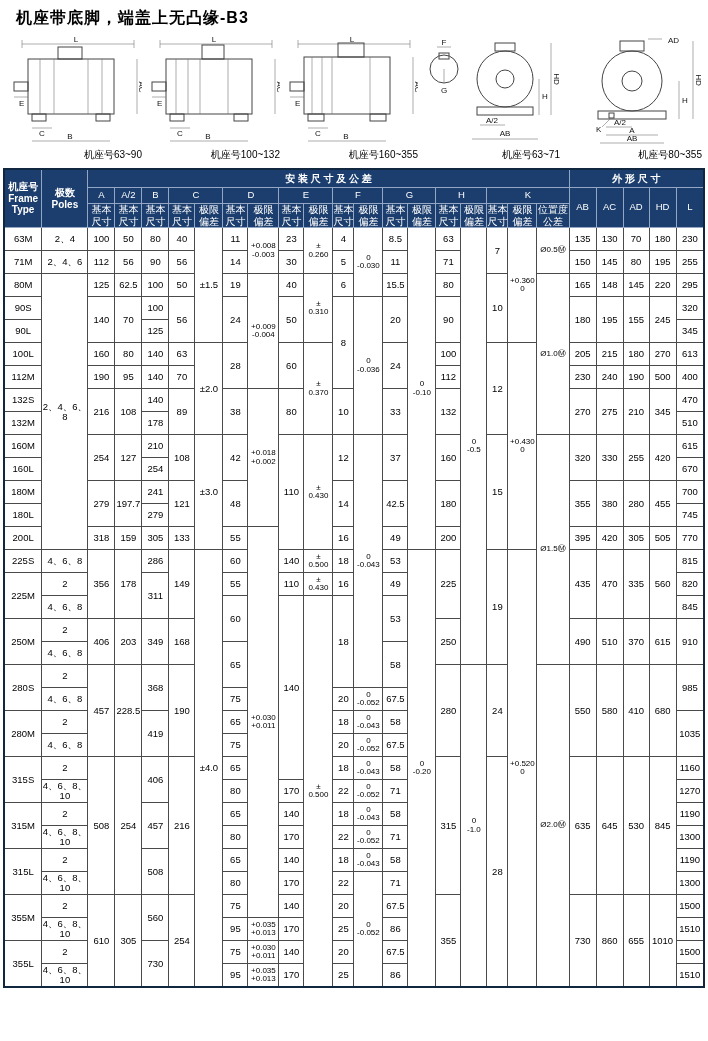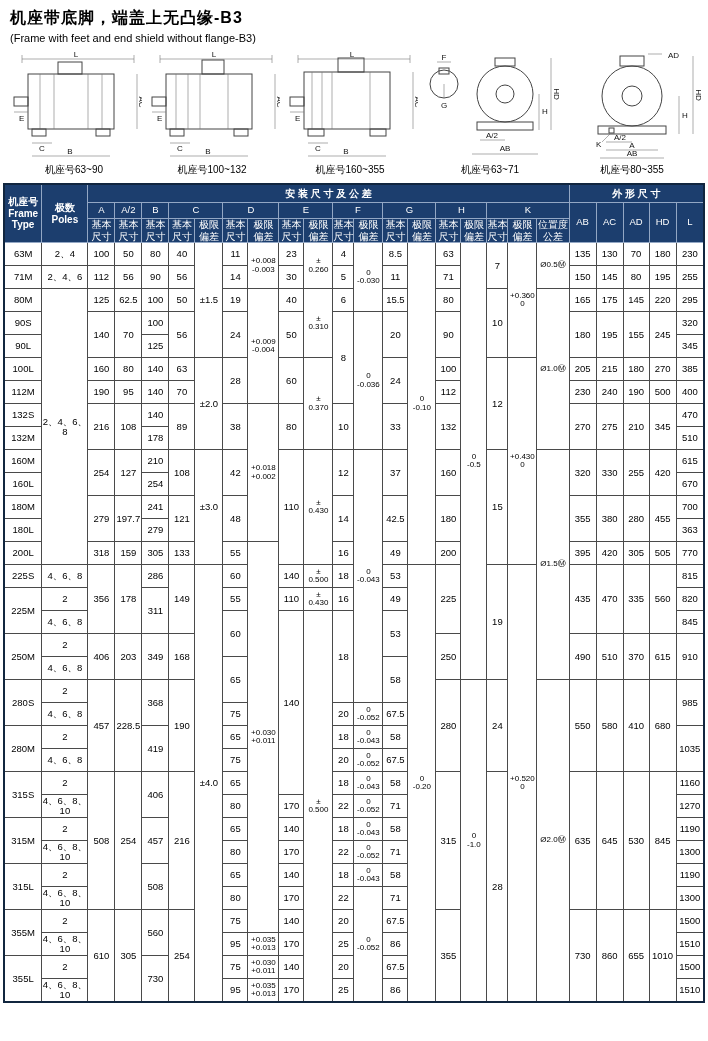--- a/index.html
+++ b/index.html
@@ -1,44 +1,43 @@
 <!DOCTYPE html>
 <html><head>
 <meta charset="utf-8">
 <style>
   html,body{margin:0;padding:0;background:#fff;color:#000;
     font-family:"Liberation Sans","DejaVu Sans",sans-serif;}
   body{width:708px;height:1041px;overflow:hidden;}
-  .titles{padding:8px 10px 0 10px;}
+  .titles{padding:8px 10px 0 16px;}
   .title-cn{font-size:16px;font-weight:bold;letter-spacing:1px;}
   .title-en{font-size:11px;margin-top:3px;}
   .diagram-strip{display:flex;justify-content:space-between;align-items:flex-end;
     padding:6px 6px 2px 6px;}
   figure{margin:0;text-align:center;}
-  figcaption{font-size:10px;margin-top:1px;}
+  figcaption{font-size:10px;margin-top:1px;text-align:right;}
   svg{display:block;}
   svg .shape{stroke:#444;fill:none;stroke-width:1;}
   svg .thin{stroke:#777;fill:none;stroke-width:0.6;}
   svg text{font-size:8px;fill:#111;font-family:inherit;}
   table{border-collapse:collapse;table-layout:fixed;width:700px;margin:4px auto 0 auto;
     border:2px solid #11263f;}
   th{background:#1c3e6e;color:#fff;border:1px solid #93a7c4;font-weight:normal;
     font-size:10px;padding:0;white-space:pre-line;line-height:1.15;height:15px;}
   thead tr:first-child th{font-size:10px;font-weight:bold;height:17px;}
   thead tr:nth-child(2) th{font-size:9.5px;height:15px;}
   td{border:1px solid #4a4a4a;text-align:center;font-size:9.5px;padding:0;
     white-space:pre-line;line-height:1.05;height:22px;}
   td.sm{font-size:8px;}
 </style>
 </head>
 <body>
 
 <div class="titles">
   <div class="title-cn">机座带底脚，端盖上无凸缘-B3</div>
-  <div class="title-en">(Frame with feet and end shield without flange-B3)</div>
 </div>
 
 <div class="diagram-strip">
 
   <figure>
     <svg width="136" height="112" viewBox="0 0 136 112">
       <line x1="16" y1="9" x2="128" y2="9" class="thin"></line>
       <line x1="16" y1="5" x2="16" y2="13" class="thin"></line>
         <line x1="128" y1="5" x2="128" y2="13" class="thin"></line>
       <text x="70" y="7" text-anchor="middle">L</text>
@@ -324,21 +323,21 @@
 -0.004</td>
         <td>40</td>
         <td rowspan="3" class="sm">±
 0.310</td>
         <td>6</td>
         <td>15.5</td>
         <td>80</td>
         <td rowspan="3">10</td>
         <td rowspan="7" class="sm">Ø1.0Ⓜ</td>
         <td>165</td>
-        <td>175</td>
+        <td>148</td>
         <td>145</td>
         <td>220</td>
         <td>295</td>
       </tr>
       <tr>
         <td>90S</td>
         <td rowspan="2">140</td>
         <td rowspan="2">70</td>
         <td>100</td>
         <td rowspan="2">56</td>
@@ -373,21 +372,21 @@
 0.370</td>
         <td rowspan="2">24</td>
         <td>100</td>
         <td rowspan="4">12</td>
         <td rowspan="9" class="sm">+0.430
 0</td>
         <td>205</td>
         <td>215</td>
         <td>180</td>
         <td>270</td>
-        <td>385</td>
+        <td>613</td>
       </tr>
       <tr>
         <td>112M</td>
         <td>190</td>
         <td>95</td>
         <td>140</td>
         <td>70</td>
         <td>112</td>
         <td>230</td>
         <td>240</td>
@@ -460,21 +459,21 @@
         <td rowspan="2">180</td>
         <td rowspan="2">355</td>
         <td rowspan="2">380</td>
         <td rowspan="2">280</td>
         <td rowspan="2">455</td>
         <td>700</td>
       </tr>
       <tr>
         <td>180L</td>
         <td>279</td>
-        <td>363</td>
+        <td>745</td>
       </tr>
       <tr>
         <td>200L</td>
         <td>318</td>
         <td>159</td>
         <td>305</td>
         <td>133</td>
         <td>55</td>
         <td rowspan="17" class="sm">+0.030
 +0.011</td>

